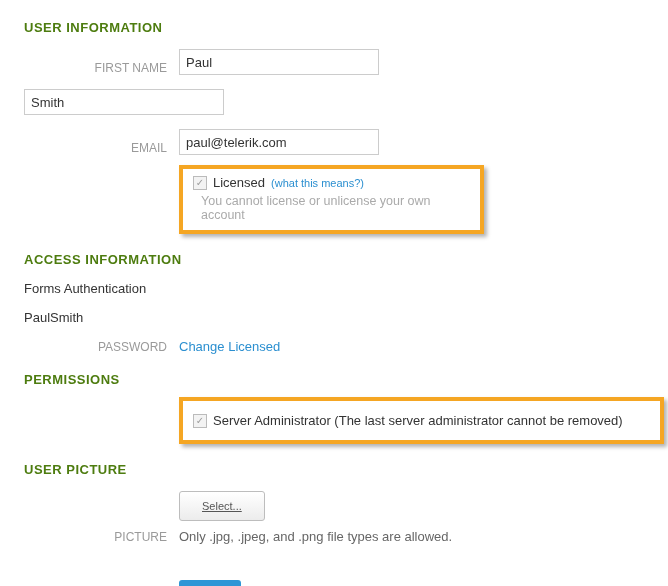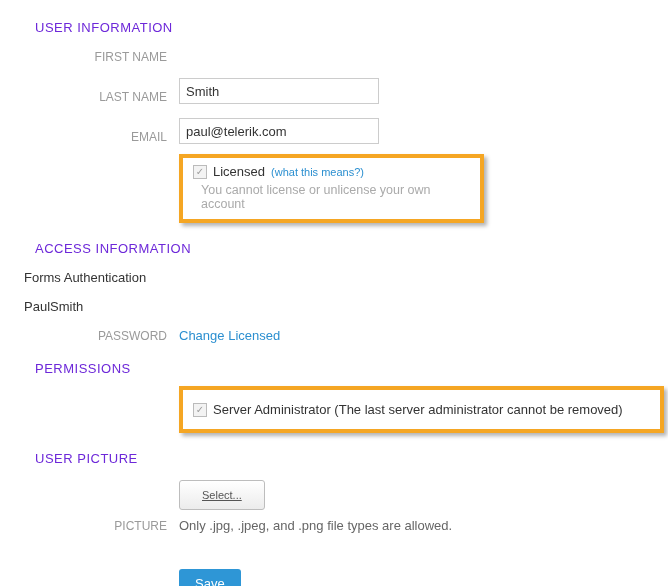--- a/index.html
+++ b/index.html
@@ -7,24 +7,24 @@
     margin: 0;
     padding: 20px 20px 20px 24px;
     font-family: "Segoe UI", Arial, sans-serif;
     font-size: 13px;
     color: #333;
     background: #fff;
     width: 668px;
   }
   h3.section {
     font-size: 13px;
-    font-weight: 400;
-    color: #6d28d9;
+    font-weight: 700;
+    color: #4d7c0f;
     letter-spacing: 0.5px;
-    margin: 18px 0 10px 11px;
+    margin: 18px 0 10px 0;
   }
   h3.section.first { margin-top: 0; }
   .row {
     display: flex;
     align-items: flex-end;
     margin-bottom: 10px;
   }
   .label-col {
     width: 155px;
     text-align: right;
@@ -101,24 +101,26 @@
 </head>
 <body>
 
 
 
 
 <h3 class="section first">USER INFORMATION</h3>
 
 <div class="row">
   <div class="label-col">FIRST NAME</div>
+  <div class="value-col">
+    <input type="text" class="text-input" value="Paul" style="">
+  </div>
 </div>
 
 <div class="row">
-  <div class="label-col">LAST NAME</div>
   <div class="value-col">
     <input type="text" class="text-input" value="Smith" style="">
   </div>
 </div>
 
 <div class="row">
   <div class="label-col">EMAIL</div>
   <div class="value-col">
     <input type="text" class="text-input" value="paul@telerik.com" style="">
   </div>

